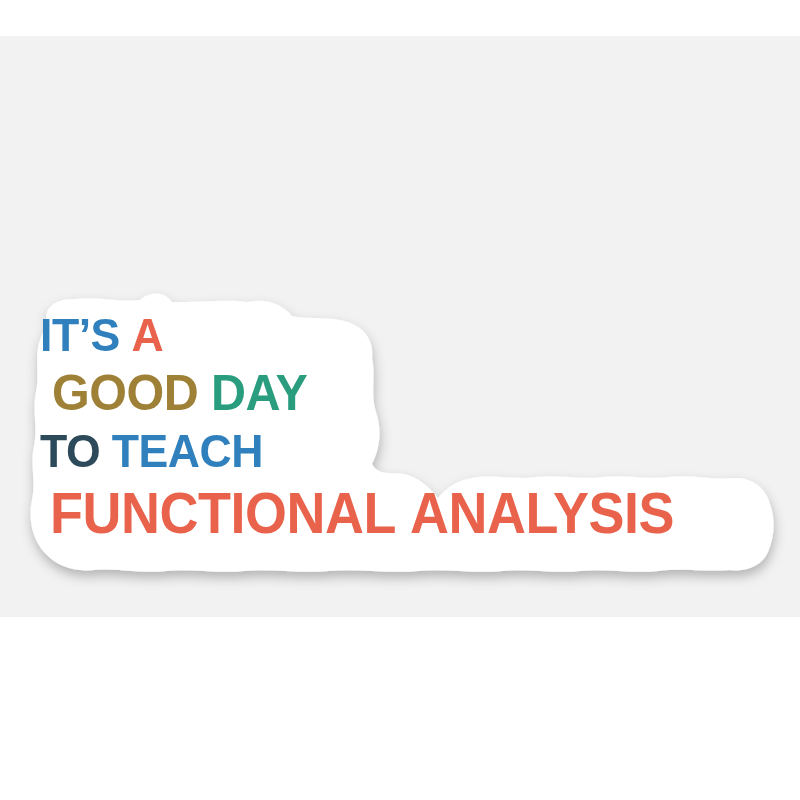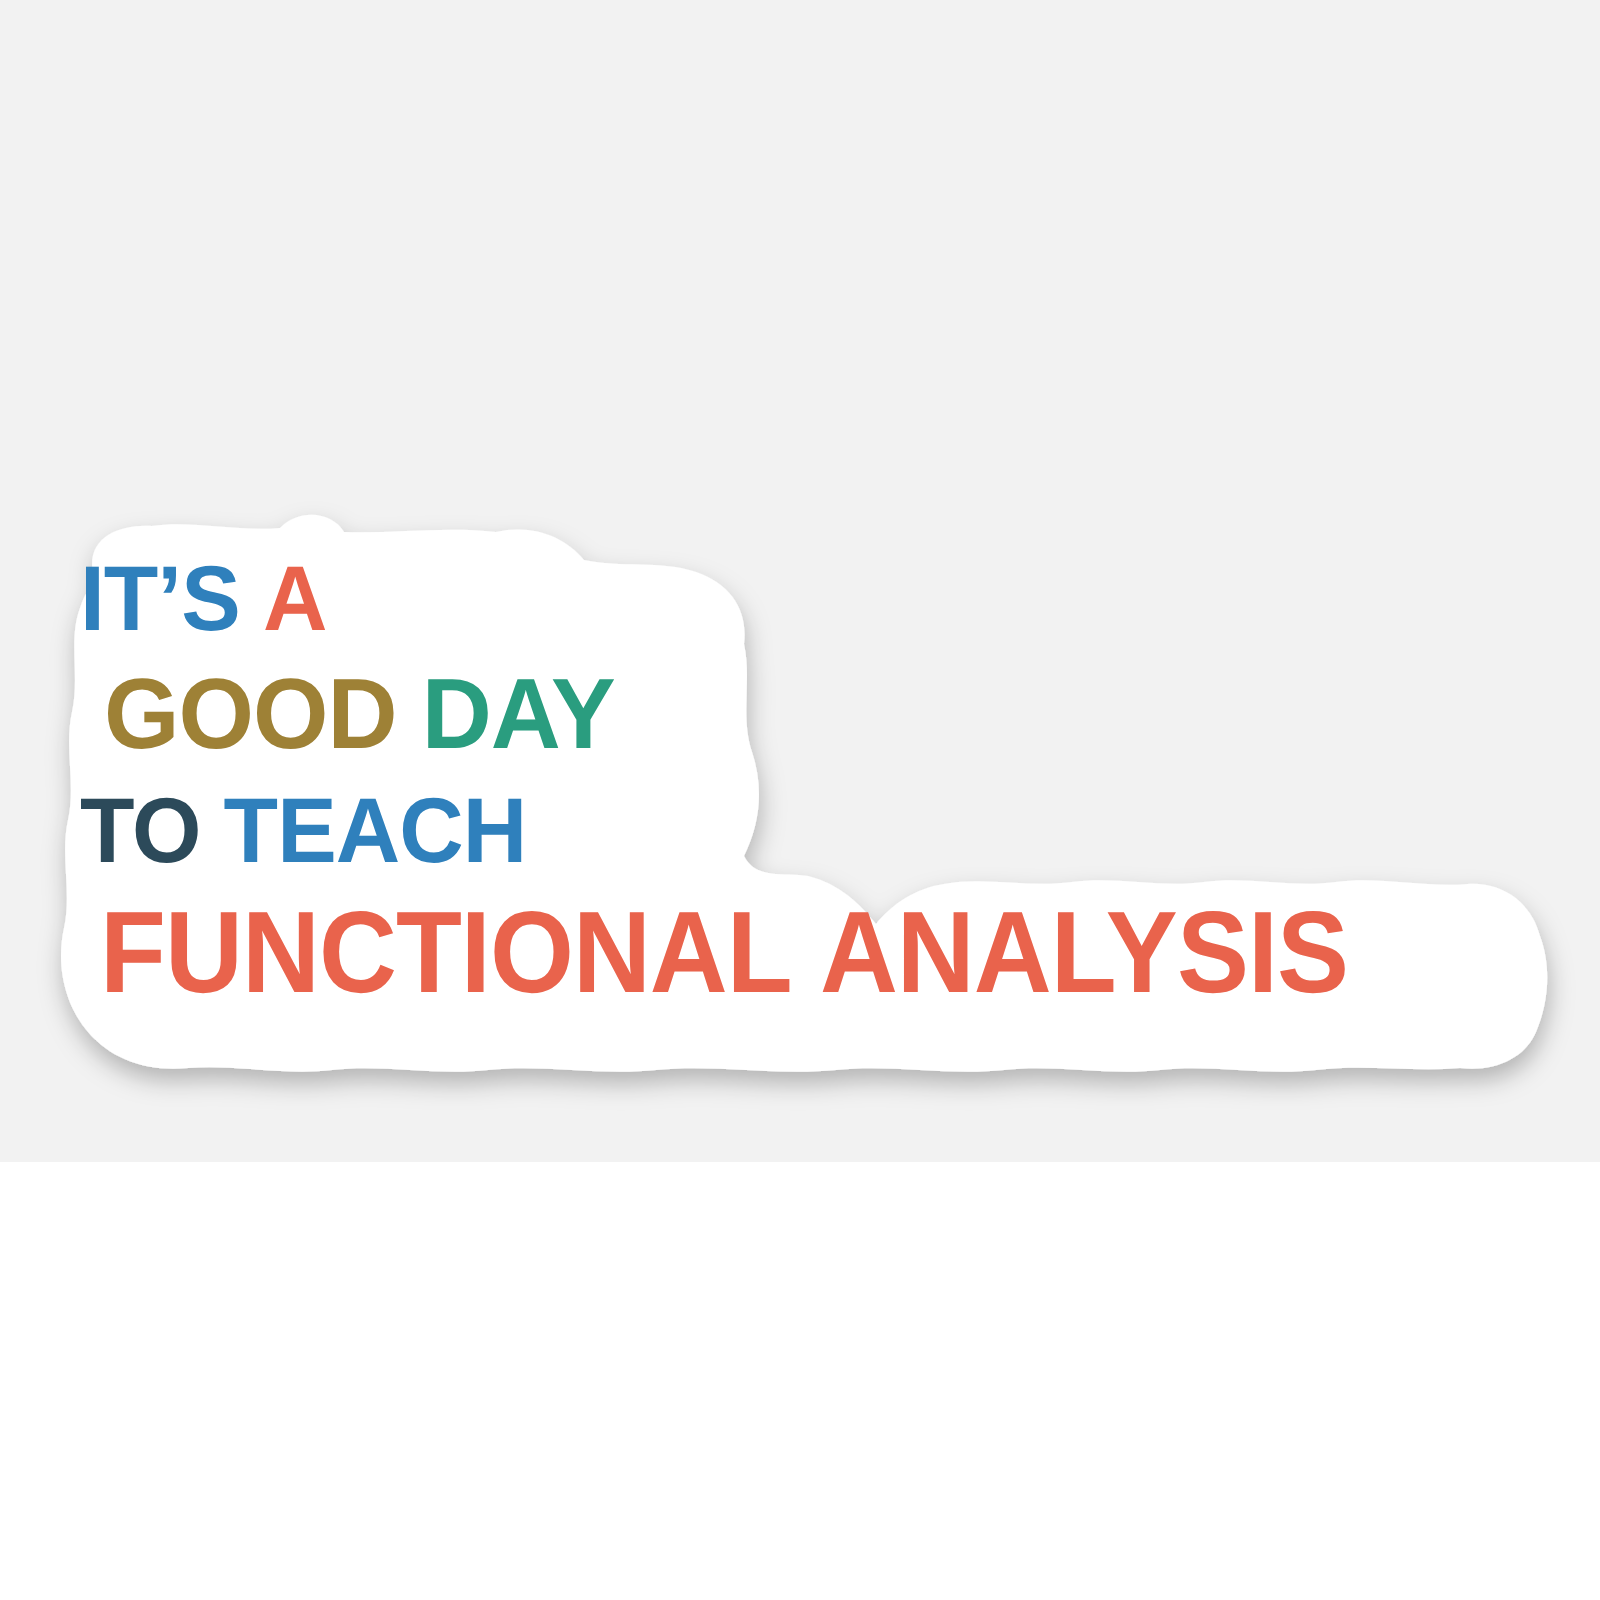--- a/index.html
+++ b/index.html
@@ -11,20 +11,21 @@
     height: 800px;
     overflow: hidden;
     font-family: "Liberation Sans", sans-serif;
   }
 
   #stage {
     position: relative;
     width: 800px;
     height: 581px;
     background: #f2f2f2;
+    margin-top: 36px;
   }
 
   
   #sticker-wrap {
     position: absolute;
     left: 0;
     top: 0;
     width: 800px;
     height: 800px;
   }

